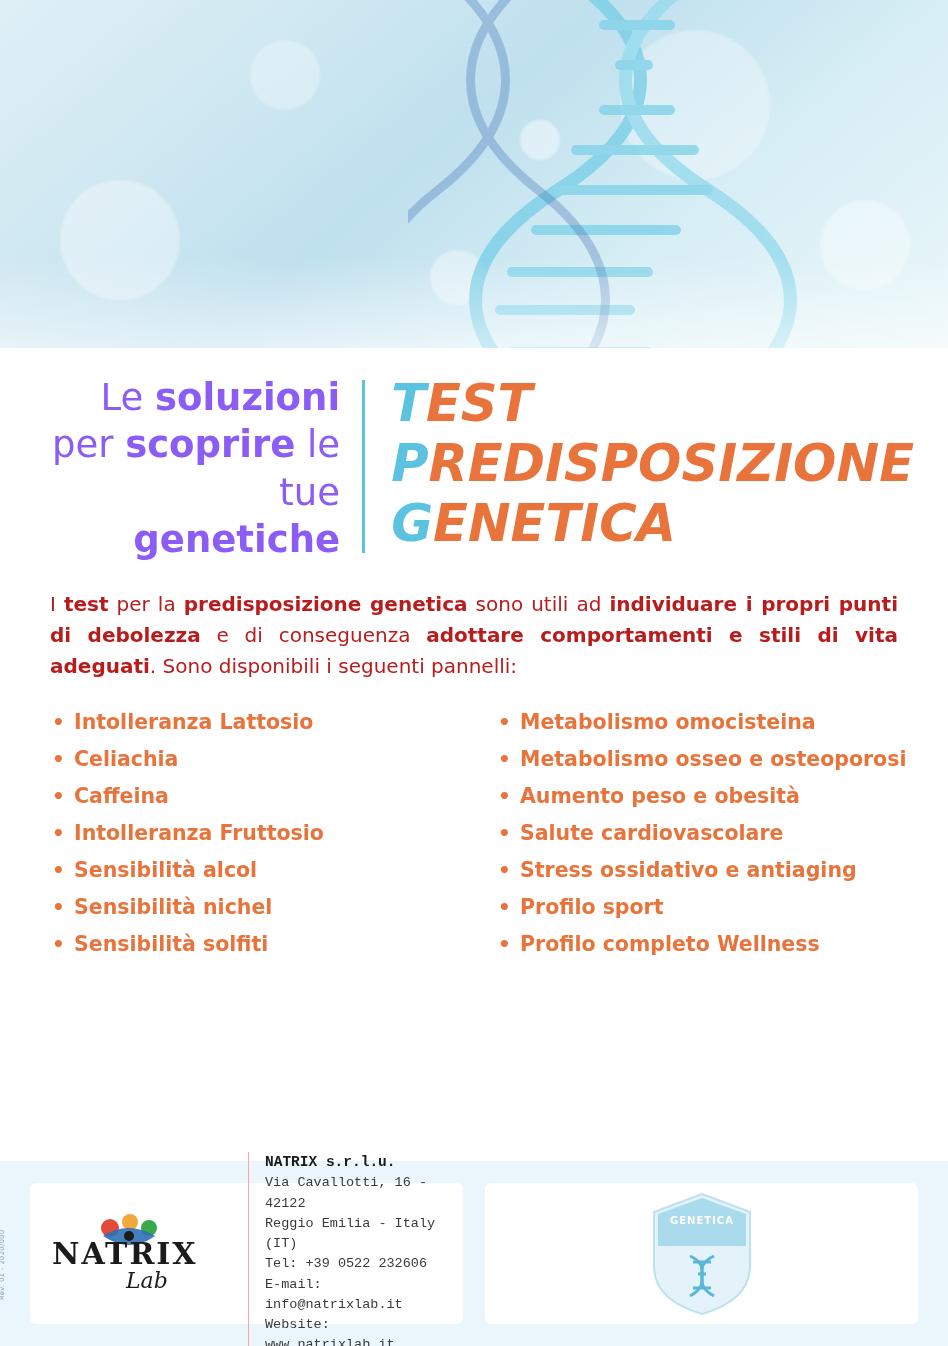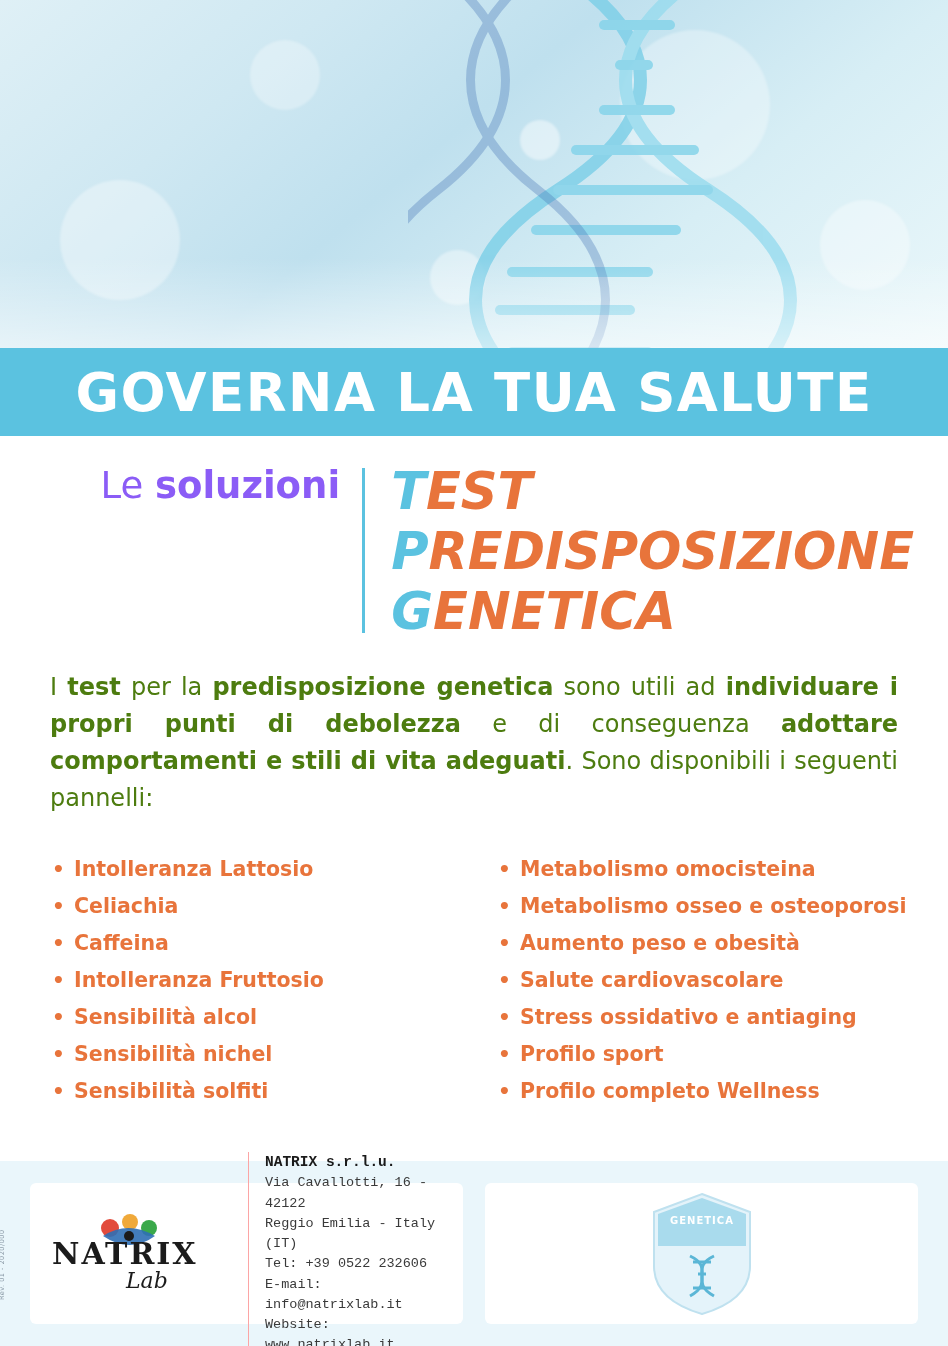--- a/index.html
+++ b/index.html
@@ -87,23 +87,23 @@
     font-weight: bold;
     font-size: 51px;
     line-height: 1.18;
     font-family: "DejaVu Sans", sans-serif;
     color: #e8743b;
   }
   .headline-right .cap { color: #5bc2e0; }
 
   
   .intro {
-    margin: 22px 50px 16px 50px;
-    color: #4d7c0f;
-    font-size: 24px;
+    margin: 22px 50px 4px 50px;
+    color: #b91c1c;
+    font-size: 20px;
     line-height: 1.55;
     text-align: justify;
     font-family: "DejaVu Sans", sans-serif;
   }
   .intro b { font-weight: bold; }
 
   
   .lists {
     display: flex;
     margin: 24px 0 0 0;
@@ -214,29 +214,30 @@
       </g>
       <g opacity="0.35">
         <path d="M30 -10 C 120 60, 120 140, 30 210 C -60 280, -60 360, 30 430" stroke="#4a78b8" stroke-width="9" fill="none"></path>
         <path d="M130 -10 C 40 60, 40 140, 130 210 C 220 280, 220 360, 130 430" stroke="#4a78b8" stroke-width="9" fill="none"></path>
       </g>
     </svg>
 
     <div class="fade-bottom"></div>
   </div>
 
-  <div class="banner">
-    <h1>GOVERNA LA TUA SALUTE</h1>
-  </div>
 
   <div class="headline">
     <div class="headline-left">
       <div>
         <span class="lite">Le </span><span class="bold">soluzioni</span>
       </div>
+      <div>
+        <span class="lite">per </span><span class="bold">scoprire</span><span class="lite"> le tue</span>
+      </div>
+      <div class="bold">genetiche</div>
     </div>
 
     <div class="headline-divider"></div>
 
     <div class="headline-right">
       <div><span class="cap">T</span><span>EST</span></div>
       <div><span class="cap">P</span><span>REDISPOSIZIONE</span></div>
       <div><span class="cap">G</span><span>ENETICA</span></div>
     </div>
   </div>

